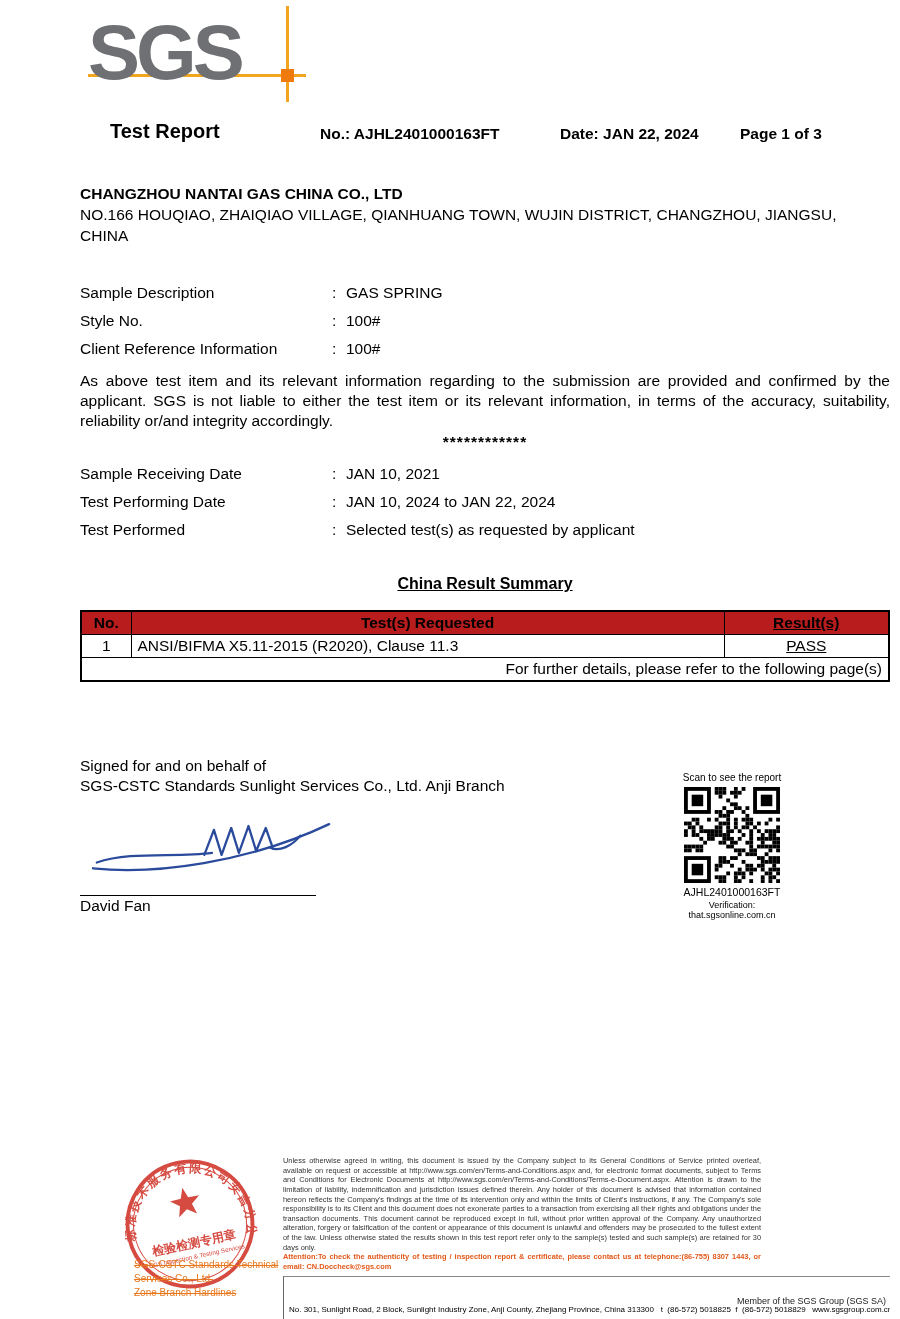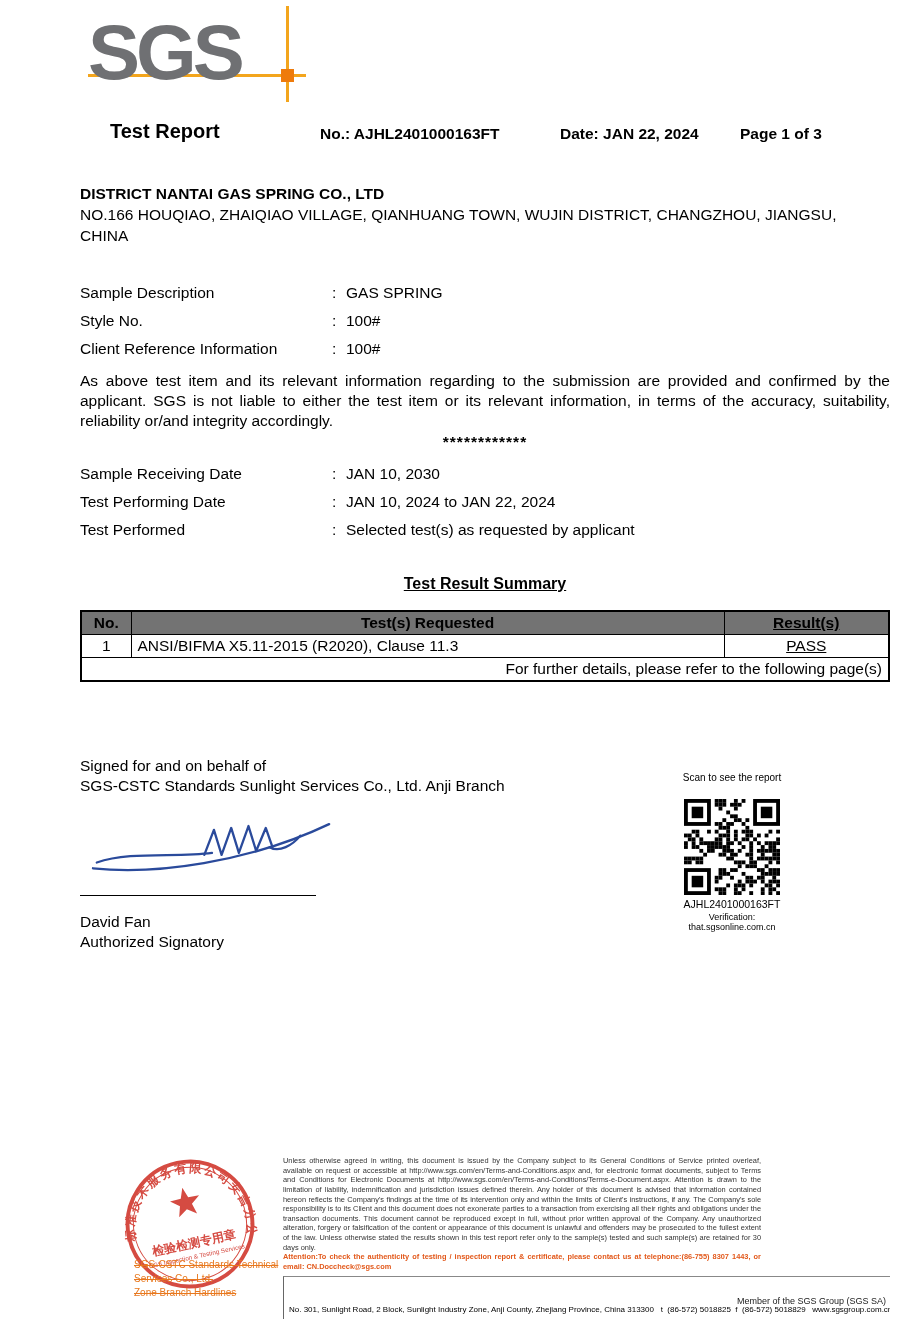--- a/index.html
+++ b/index.html
@@ -28,35 +28,35 @@
   .fields2 { margin-top:12px; }
   .frow { display:flex; margin-bottom:8px; }
   .flabel { width:252px; flex:0 0 252px; }
   .fcolon { width:14px; flex:0 0 14px; }
   .fvalue { flex:1; }
   .disclaimer { margin-top:12px; text-align:justify; }
   .stars { margin-top:2px; text-align:center; font-weight:bold; letter-spacing:1px; }
   .summary-title { margin-top:34px; text-align:center; font-weight:bold; font-size:16px; text-decoration:underline; }
   table.results { margin-top:16px; width:100%; border-collapse:collapse; border:2px solid #000; }
   table.results th, table.results td { border:1.5px solid #000; font-size:15.5px; padding:1px 6px; }
-  table.results th { background:#737373; font-weight:bold; text-align:center; }
+  table.results th { background:#b91c1c; font-weight:bold; text-align:center; }
   .col-no { width:50px; text-align:center; }
   .col-res { width:165px; text-align:center;text-decoration:underline; }
   .col-test { text-align:left; padding-left:10px; }
   td.note-cell { text-align:right; padding-left:8px; }
 
   
   .sig-block { margin-top:74px; }
   .sig-svg { display:block; margin:8px 0 0 6px; }
   .sig-line { width:236px; border-bottom:1.5px solid #000; margin-top:-4px; }
-  .sig-name { margin-top:16px; }
+  .sig-name { margin-top:0; }
 
   
   .qr-block { position:absolute; left:648px; top:772px; width:168px; text-align:center; }
-  .qr-caption { font-size:10px; margin-bottom:16px; }
+  .qr-caption { font-size:10px; margin-bottom:4px; }
   .qr-svg { width:96px; height:96px; display:block; margin:0 auto; background:#fff; }
   .qr-code-text { font-size:10.5px; margin-top:3px; }
   .qr-verif { font-size:9px; margin-top:2px; }
   .qr-url { font-size:9px; }
 
   
   .footer { position:absolute; left:0; top:1156px; width:900px; height:160px; }
   .stamp { position:absolute; left:112px; top:-10px; width:156px; height:156px; transform:rotate(-12deg); opacity:.92; }
   .stamp-lines { position:absolute; left:134px; top:102px; width:170px; color:#e8781e; font-size:10px; line-height:1.4; z-index:2; }
   .stamp-lines .struck { text-decoration:line-through; }
@@ -77,21 +77,21 @@
     <span class="logo-text">SGS</span>
   </div>
 
   <div class="r-title">Test Report</div>
   <div class="r-no">No.: AJHL2401000163FT</div>
   <div class="r-date">Date: JAN 22, 2024</div>
   <div class="r-page">Page 1 of 3</div>
 
   <div class="content">
 
-    <div class="company-name">DISTRICT NANTAI GAS SPRING CO., LTD</div>
+    <div class="company-name">CHANGZHOU NANTAI GAS CHINA CO., LTD</div>
     <div class="company-addr">NO.166 HOUQIAO, ZHAIQIAO VILLAGE, QIANHUANG TOWN, WUJIN DISTRICT, CHANGZHOU, JIANGSU,</div>
     <div class="company-addr">CHINA</div>
 
     <div class="fields">
       <div class="frow">
         <span class="flabel">Sample Description</span>
         <span class="fcolon">:</span>
         <span class="fvalue">GAS SPRING</span>
       </div>
       <div class="frow">
@@ -106,35 +106,35 @@
       </div>
     </div>
 
     <div class="disclaimer">As above test item and its relevant information regarding to the submission are provided and confirmed by the applicant. SGS is not liable to either the test item or its relevant information, in terms of the accuracy, suitability, reliability or/and integrity accordingly.</div>
     <div class="stars">************</div>
 
     <div class="fields2">
       <div class="frow">
         <span class="flabel">Sample Receiving Date</span>
         <span class="fcolon">:</span>
-        <span class="fvalue">JAN 10, 2030</span>
+        <span class="fvalue">JAN 10, 2021</span>
       </div>
       <div class="frow">
         <span class="flabel">Test Performing Date</span>
         <span class="fcolon">:</span>
         <span class="fvalue">JAN 10, 2024 to JAN 22, 2024</span>
       </div>
       <div class="frow">
         <span class="flabel">Test Performed</span>
         <span class="fcolon">:</span>
         <span class="fvalue">Selected test(s) as requested by applicant</span>
       </div>
     </div>
 
-    <div class="summary-title">Test Result Summary</div>
+    <div class="summary-title">China Result Summary</div>
 
     <table class="results">
       <thead>
         <tr>
           <th class="col-no">No.</th>
           <th>Test(s) Requested</th>
           <th class="col-res">Result(s)</th>
         </tr>
       </thead>
       <tbody>
@@ -155,21 +155,20 @@
       <svg class="sig-svg" width="252" height="96" viewBox="0 0 260 100">
         <g fill="none" stroke="#2a4a9b" stroke-width="2.4" stroke-linecap="round" stroke-linejoin="round">
           <path d="M10 62 C 45 50, 92 57, 130 52"></path>
           <path d="M122 54 L132 28 L140 54 L150 26 L158 52 L168 24 L176 50 L186 26 L193 46"></path>
           <path d="M6 68 C 70 75, 168 62, 252 22"></path>
           <path d="M190 46 C 200 52, 214 44, 222 34"></path>
         </g>
       </svg>
       <div class="sig-line"></div>
       <div class="sig-name">David Fan</div>
-      <div>Authorized Signatory</div>
     </div>
   </div>
 
   <div class="qr-block">
     <div class="qr-caption">Scan to see the report</div>
     <svg class="qr-svg" viewBox="0 0 100 100">
         <rect x="32" y="0" width="4" height="4" fill="#000"></rect>
         <rect x="36" y="0" width="4" height="4" fill="#000"></rect>
         <rect x="40" y="0" width="4" height="4" fill="#000"></rect>
         <rect x="52" y="0" width="4" height="4" fill="#000"></rect>

